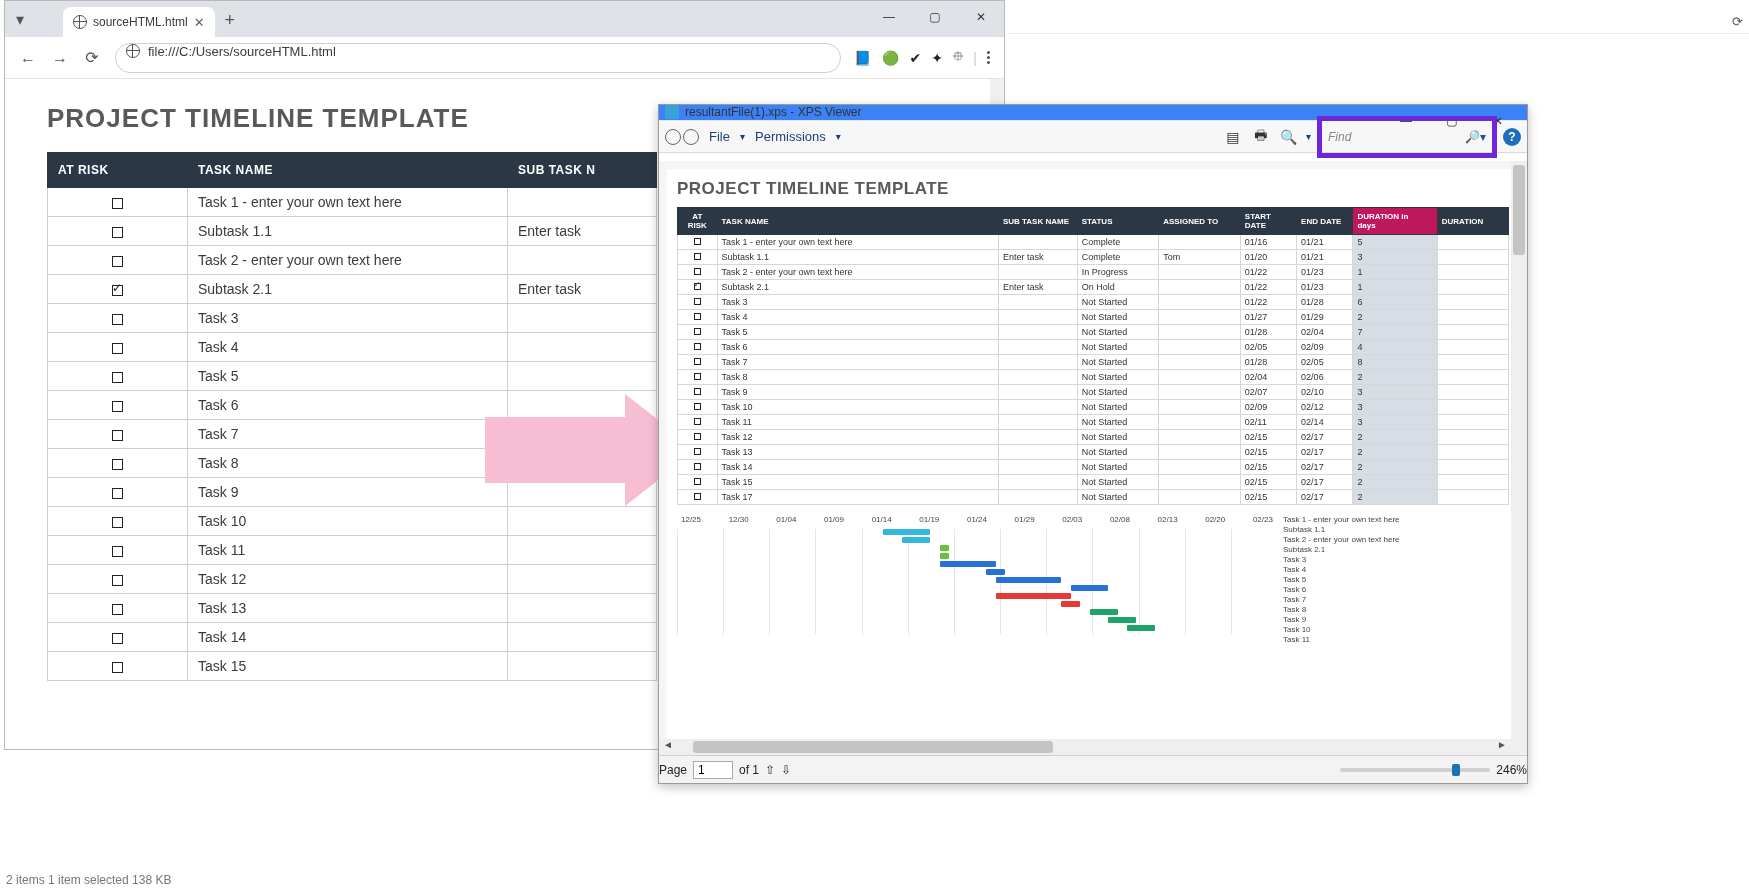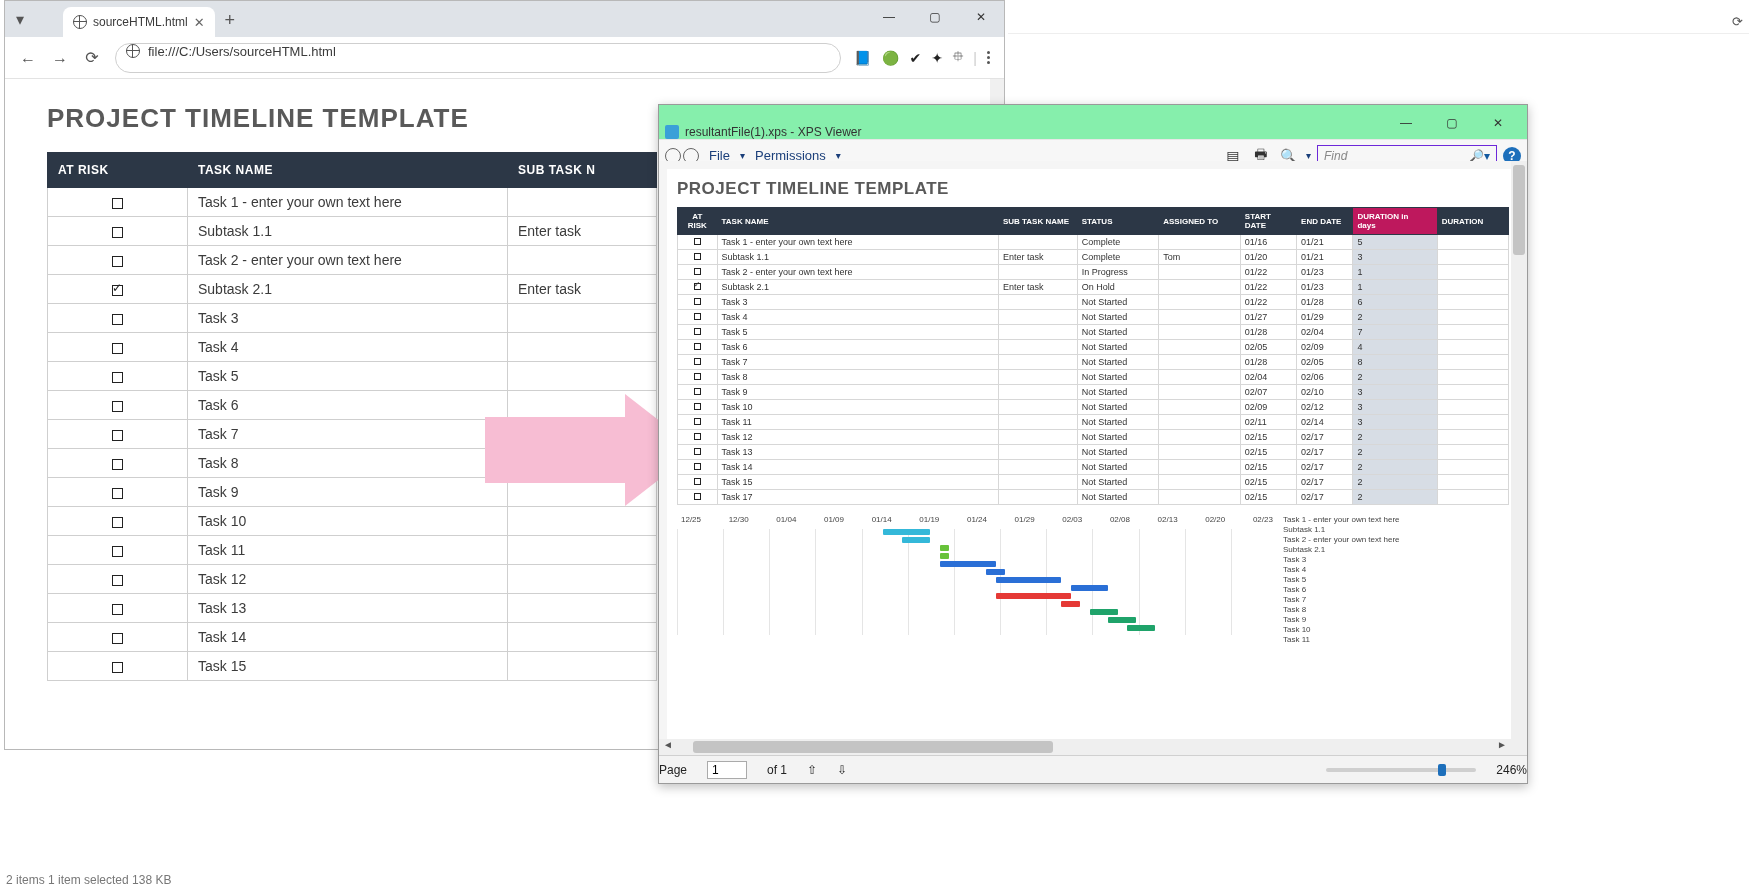--- a/index.html
+++ b/index.html
@@ -30,31 +30,31 @@
   table.src th:nth-child(2){width:320px}
   table.src td{border:1px solid #cfcfcf;padding:6px 10px;color:#3b3b3b}
   .ckbx{display:inline-block;width:11px;height:11px;border:1.5px solid #222;position:relative;vertical-align:middle}
   .ckbx.checked:after{content:"✓";position:absolute;left:-1px;top:-5px;font-size:12px;color:#222}
   
   .bigarrow{position:absolute;left:485px;top:394px;display:flex;align-items:center}
   .bigarrow .shaft{width:140px;height:66px;background:#f7bdd3}
   .bigarrow .head{width:0;height:0;border-top:56px solid transparent;border-bottom:56px solid transparent;border-left:72px solid #f7bdd3}
   
   .xps{position:absolute;left:658px;top:104px;width:870px;height:680px;background:#fff;border:1px solid #9a9a9a;box-shadow:0 3px 10px rgba(0,0,0,.25)}
-  .xps .titlebar{height:35px;background:#86efac;display:flex;align-items:flex-end;padding:0 6px;font-size:12px;color:#333;border-bottom:1px solid #e7e7e7}
+  .xps .titlebar{height:16px;background:#3b82f6;display:flex;align-items:flex-start;padding:0 6px;font-size:12px;color:#333;border-bottom:1px solid #e7e7e7}
   .xps .titlebar .icon{width:14px;height:14px;margin-right:6px;display:inline-block;background:#3aa0d8;border-radius:2px}
   .xps .titlebar .winbtns{margin-left:auto;display:flex}
   .xps .menubar{height:32px;display:flex;align-items:center;gap:6px;padding:0 6px;border-bottom:1px solid #dadada;background:#f7f7f7;font-size:13px}
   .gog{display:flex;gap:2px}
   .gog i{width:16px;height:16px;border:1.5px solid #666;border-radius:50%}
   .menuit{color:#1b3f7a;padding:2px 4px}
   .caret{color:#1b3f7a;font-size:10px}
   .menubar .spacer{flex:1}
   .tool{width:22px;height:22px;display:flex;align-items:center;justify-content:center;font-size:14px;color:#333}
-  .findbox{width:180px;height:22px;border:1px solid #6d28d9;display:flex;align-items:center;padding:4px 6px;font-size:12px;color:#888;font-style:italic}
+  .findbox{width:180px;height:30px;border:5px solid #6d28d9;display:flex;align-items:center;padding:16px 6px;font-size:12px;color:#888;font-style:italic}
   .findbox .right{margin-left:auto;color:#145aa0;font-style:normal}
   .help{width:18px;height:18px;border-radius:50%;background:#1d6fbb;color:#fff;display:flex;align-items:center;justify-content:center;font-size:12px;font-weight:700}
   .docpane{position:absolute;left:0;right:0;top:56px;bottom:28px;overflow:hidden;background:#f5f5f5}
   .docpage{background:#fff;margin:8px 8px 0 8px;height:680px;padding:6px 10px 0 10px}
   .docpage h2{font-family:"Century Gothic",sans-serif;color:#595959;letter-spacing:.5px;font-size:17px;margin:4px 0 8px;font-weight:700}
   table.tl{border-collapse:collapse;font-size:9px;width:100%;}
   table.tl th{background:#2c3746;color:#fff;padding:4px 4px;font-family:"Century Gothic",sans-serif;font-size:8px;text-align:left;border:1px solid #2c3746;font-weight:700}
   table.tl td{border:1px solid #d7d7d7;padding:2px 4px;color:#333}
   table.tl th.w-risk,table.tl td.w-risk{width:28px;text-align:center}
   table.tl th.w-task{width:200px}
@@ -70,21 +70,21 @@
   
   .gantt{display:flex;margin-top:10px;font-size:8px;gap:0}
   .gx{position:relative;width:600px;height:120px}
   .gx .ticks{display:flex;justify-content:space-between;padding:0 4px;color:#444}
   .gx .grid{position:absolute;left:0;right:0;top:14px;bottom:0;display:flex}
   .gx .grid i{flex:1;border-left:1px solid #e5e5e5}
   .gx .bars{position:absolute;left:0;top:14px;right:0}
   .bar{position:absolute;height:6px;border-radius:1px}
   .glegend{width:200px;padding-left:6px;line-height:10px;color:#444}
   
-  .xps .status{position:absolute;left:0;right:0;bottom:0;height:28px;background:#f3f3f3;border-top:1px solid #d0d0d0;display:flex;align-items:center;padding:0 0;font-size:12px;gap:20px}
+  .xps .status{position:absolute;left:0;right:0;bottom:0;height:28px;background:#f3f3f3;border-top:1px solid #d0d0d0;display:flex;align-items:center;padding:0 0;font-size:12px;gap:6px}
   .pagebox{width:40px;height:18px;border:1px solid #aaa;background:#fff;padding:0 4px;font-size:12px}
   .status .spacer{flex:1}
   .zoomtrack{width:150px;height:4px;background:#cfcfcf;border-radius:2px;position:relative}
   .zoomtrack i{position:absolute;right:20%;top:-4px;width:8px;height:12px;background:#1d6fbb;border-radius:2px}
   
   .vscroll{position:absolute;right:0;top:56px;bottom:28px;width:16px;background:#efefef}
   .vscroll .thumb{position:absolute;left:2px;right:2px;top:4px;height:90px;background:#c4c4c4;border-radius:3px}
   .hscroll{position:absolute;left:0;right:16px;bottom:28px;height:16px;background:#efefef}
   .hscroll .thumb{position:absolute;top:2px;bottom:2px;left:34px;width:360px;background:#c4c4c4;border-radius:3px}
   

